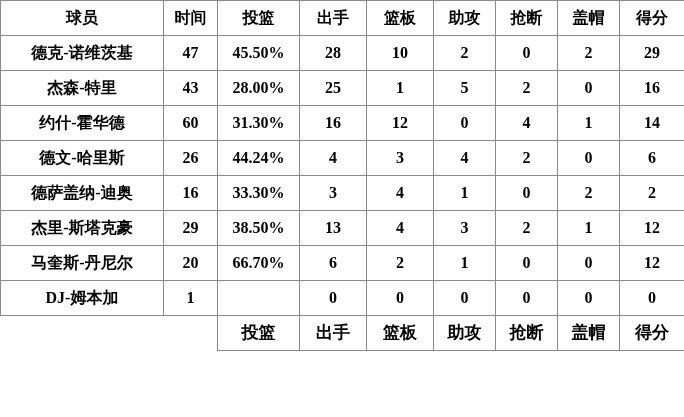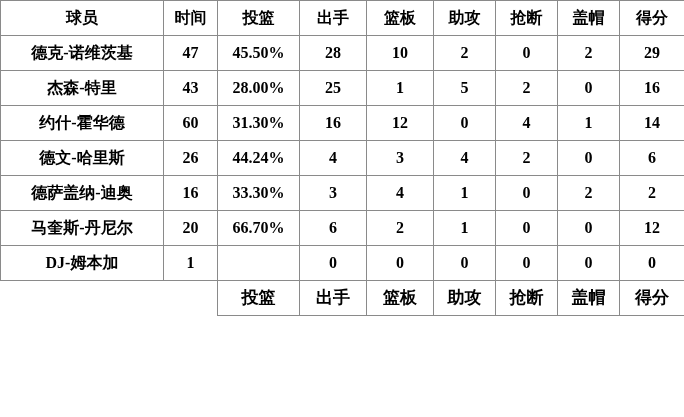--- a/index.html
+++ b/index.html
@@ -148,20 +148,31 @@
       <td class="num-cell">16</td>
       <td class="num-cell">33.30%</td>
       <td class="num-cell">3</td>
       <td class="num-cell">4</td>
       <td class="num-cell">1</td>
       <td class="num-cell">0</td>
       <td class="num-cell">2</td>
       <td class="num-cell">2</td>
     </tr>
     <tr>
+      <td class="name-cell">杰里-斯塔克豪</td>
+      <td class="num-cell">29</td>
+      <td class="num-cell">38.50%</td>
+      <td class="num-cell">13</td>
+      <td class="num-cell">4</td>
+      <td class="num-cell">3</td>
+      <td class="num-cell">2</td>
+      <td class="num-cell">1</td>
+      <td class="num-cell">12</td>
+    </tr>
+    <tr>
       <td class="name-cell">马奎斯-丹尼尔</td>
       <td class="num-cell">20</td>
       <td class="num-cell">66.70%</td>
       <td class="num-cell">6</td>
       <td class="num-cell">2</td>
       <td class="num-cell">1</td>
       <td class="num-cell">0</td>
       <td class="num-cell">0</td>
       <td class="num-cell">12</td>
     </tr>

